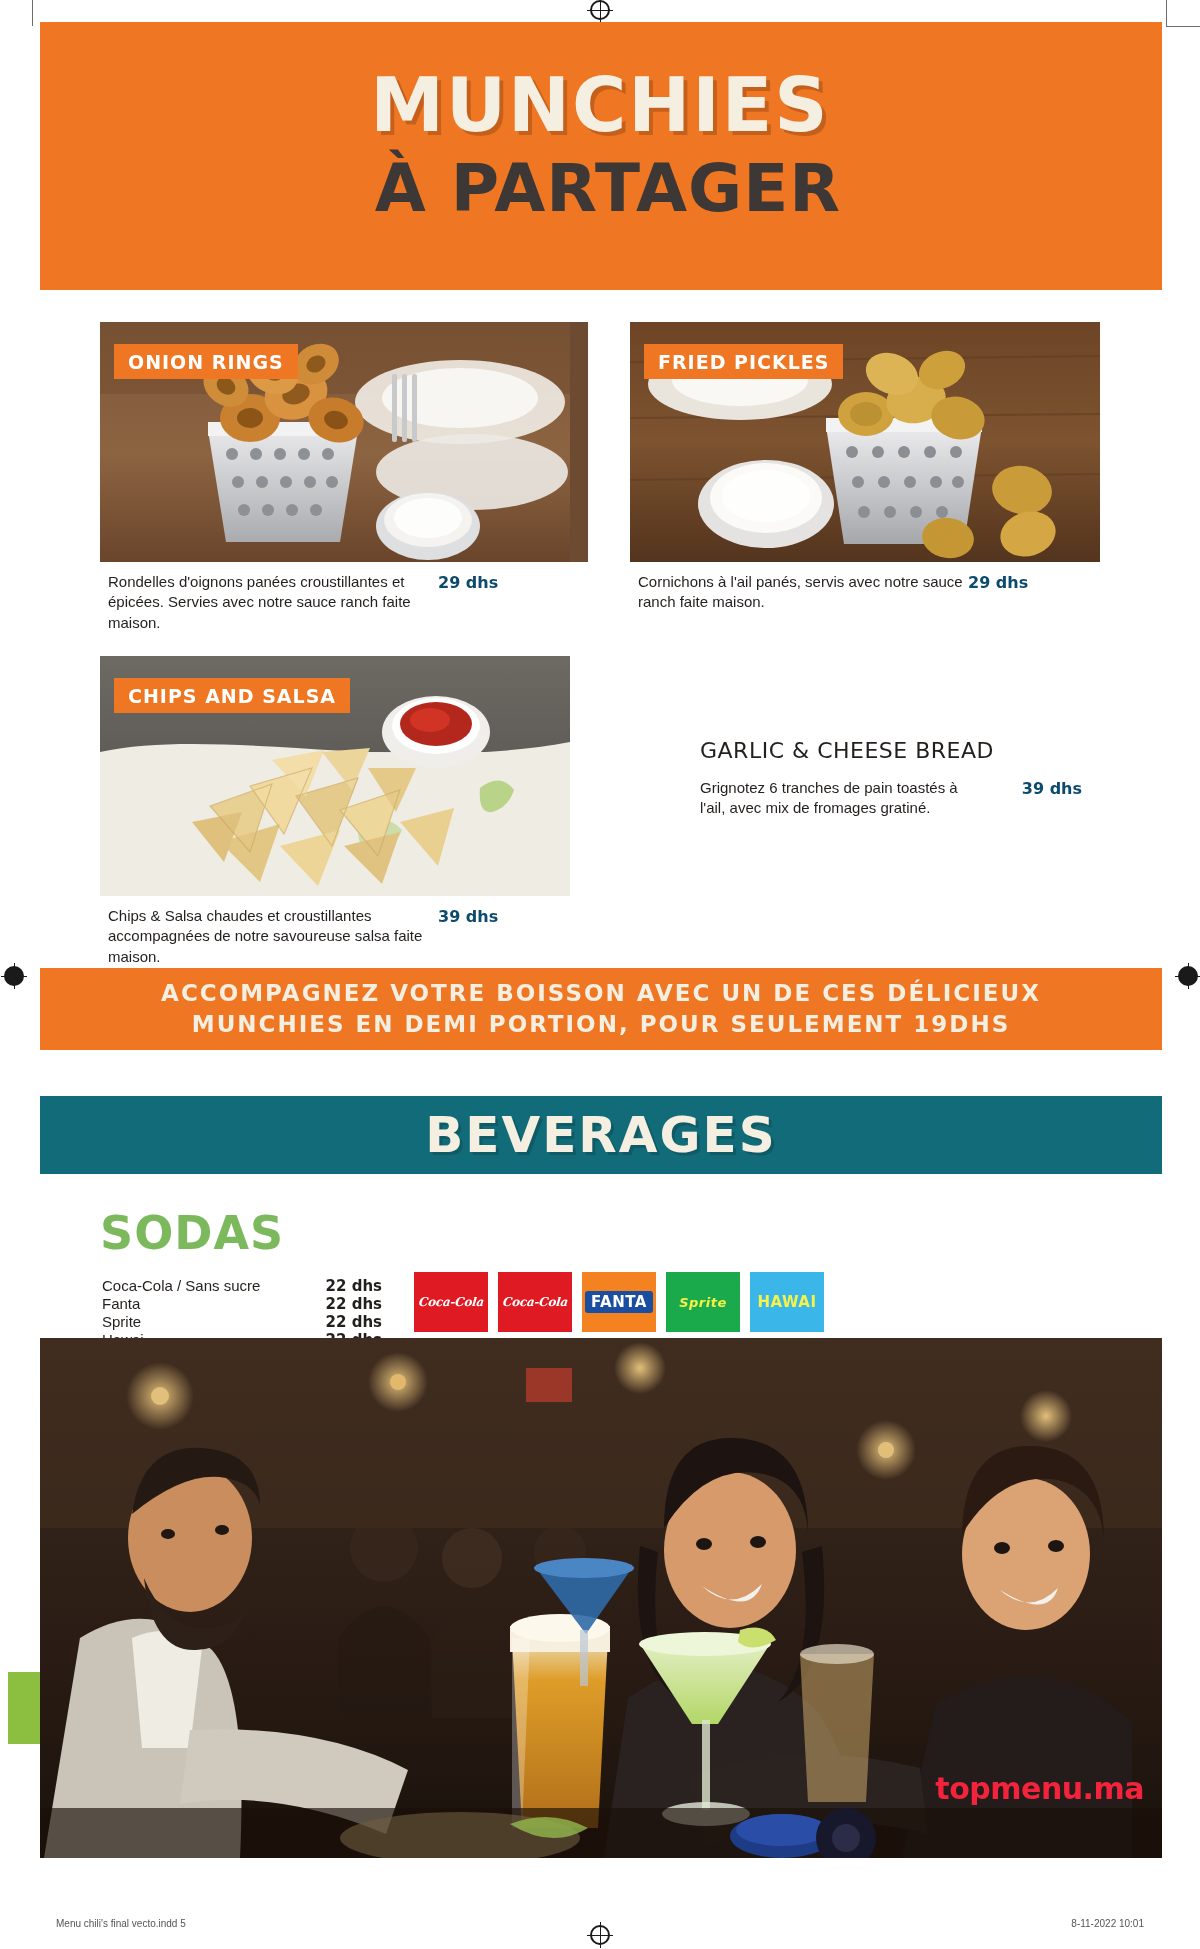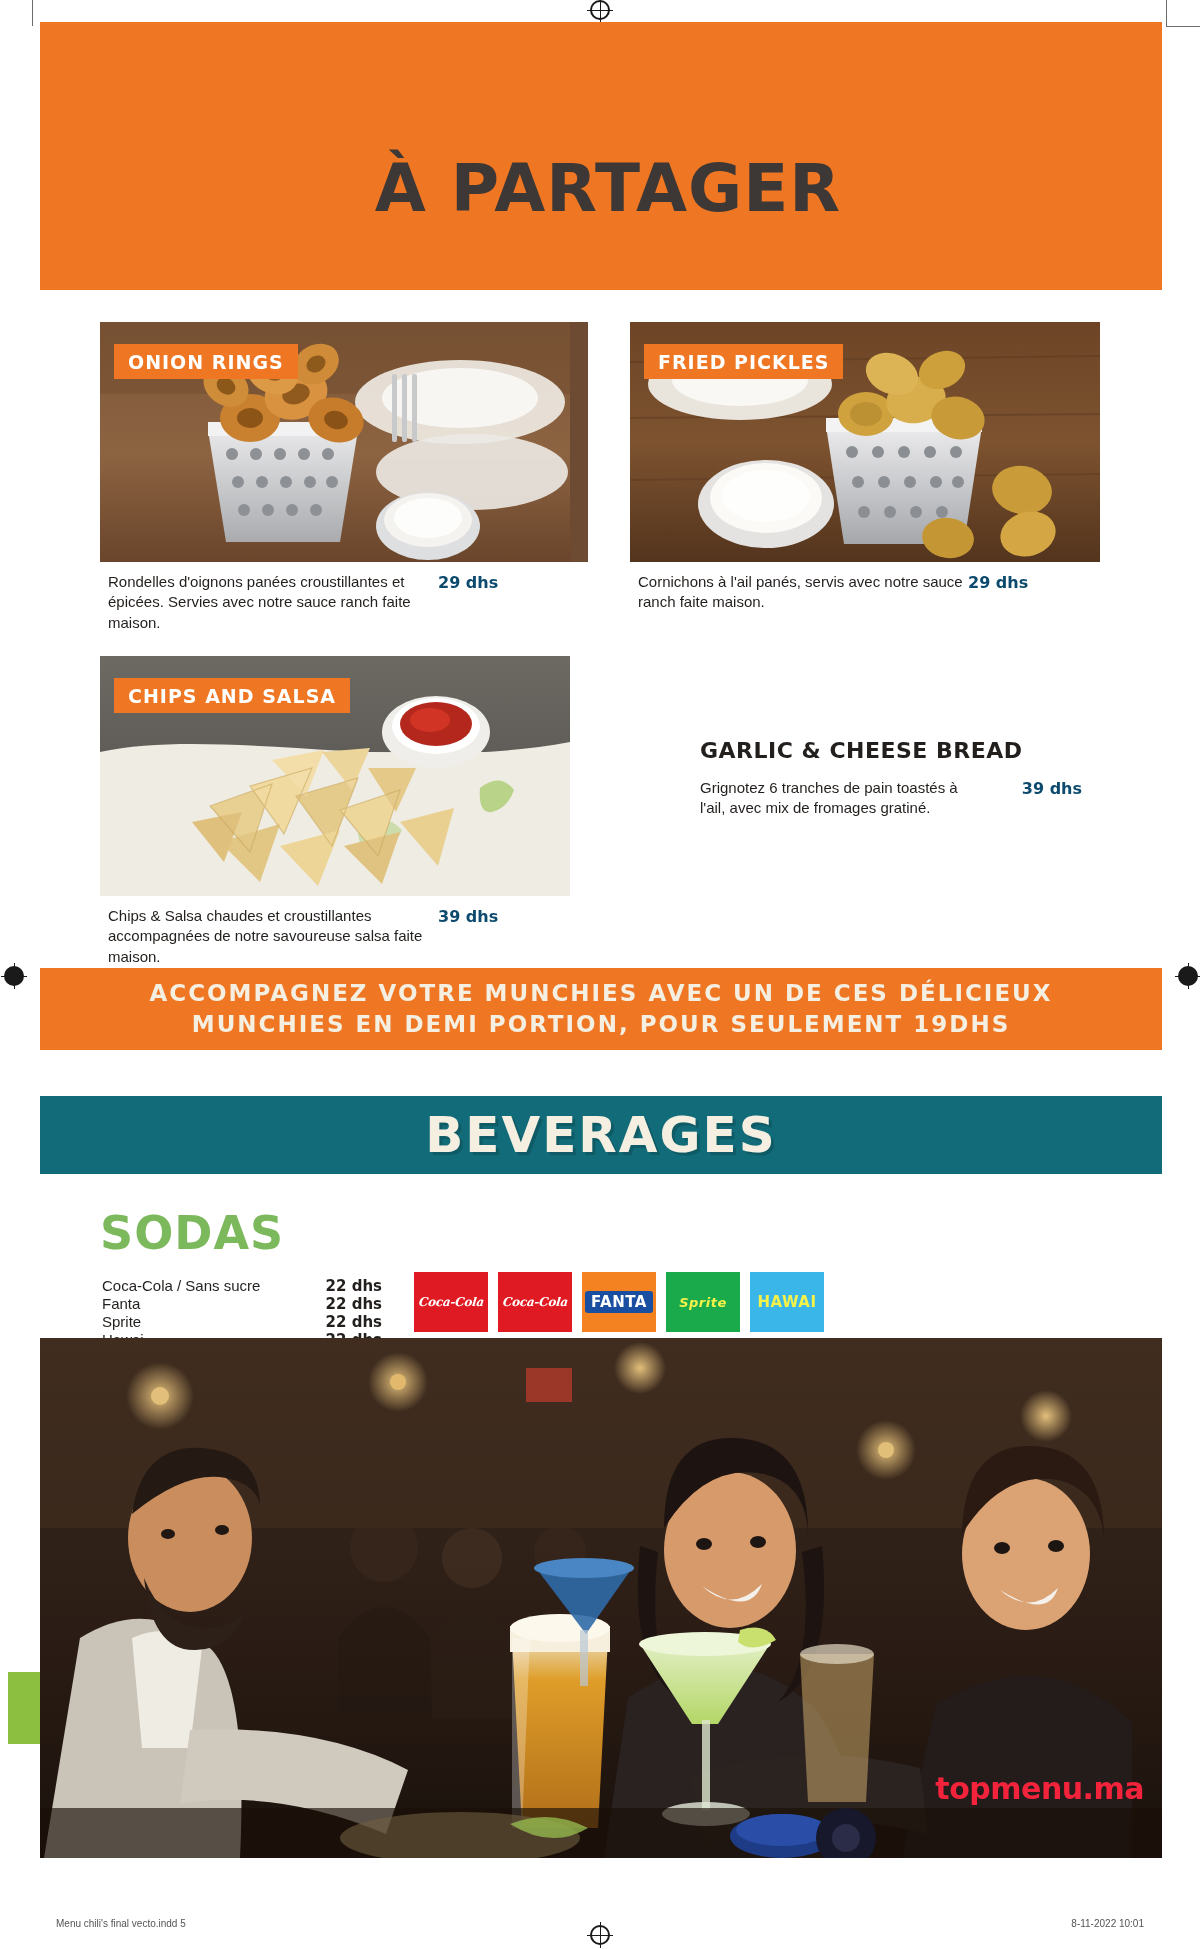--- a/index.html
+++ b/index.html
@@ -123,21 +123,21 @@
     white-space: nowrap;
     padding-top: 1px;
   }
 
   
   .gcb-title {
     position: absolute;
     left: 700px;
     top: 738px;
     font-family: "DejaVu Sans", sans-serif;
-    font-weight: 700;
+    font-weight: 400;
     font-size: 22px;
     letter-spacing: 0.5px;
     color: #231f1d;
     text-align: center;
   }
   .gcb-body {
     position: absolute;
     left: 700px;
     top: 778px;
     width: 440px;
@@ -331,20 +331,21 @@
   <div class="reg filled" style="left:4px; top:966px;"></div>
   <div class="reg filled" style="left:1178px; top:966px;"></div>
   <div class="reg" style="left:590px; top:1925px;"></div>
 
   <div class="munchies-band"></div>
   <div class="munchies-wave">
     <svg width="1122" height="34" viewBox="0 0 1122 34" preserveAspectRatio="none">
       <path d="M0,0 L1122,0 L1122,10 C1060,34 1000,2 940,14 C880,26 820,4 760,16 C700,28 640,4 580,16 C520,28 460,2 400,14 C340,26 280,4 220,16 C160,28 100,6 40,18 C26,21 12,18 0,12 Z" fill="#ef7622"></path>
     </svg>
   </div>
+  <div class="munchies-title-1">MUNCHIES</div>
   <div class="munchies-title-2">À PARTAGER</div>
 
   <div class="food-card" style="left:100px; top:322px; width:488px; height:240px;">
     <div class="food-photo">
       <svg width="470" height="240" viewBox="0 0 470 240">
         <defs>
           <linearGradient id="woodA" x1="0" y1="0" x2="0" y2="1">
             <stop offset="0%" stop-color="#7d5738"></stop>
               <stop offset="55%" stop-color="#8d6442"></stop>
               <stop offset="100%" stop-color="#6a452b"></stop>
@@ -526,21 +527,21 @@
     <div class="price">39 dhs</div>
   </div>
 
   <div class="gcb-title">GARLIC &amp; CHEESE BREAD</div>
   <div class="gcb-body">
     <div class="desc-text" style="max-width:280px;">Grignotez 6 tranches de pain toastés à l'ail, avec mix de fromages gratiné.</div>
     <div class="price" style="margin-right:58px;">39 dhs</div>
   </div>
 
   <div class="promo-band">
-    <div class="promo-line">ACCOMPAGNEZ VOTRE MUNCHIES AVEC UN DE CES DÉLICIEUX</div>
+    <div class="promo-line">ACCOMPAGNEZ VOTRE BOISSON AVEC UN DE CES DÉLICIEUX</div>
     <div class="promo-line">MUNCHIES EN DEMI PORTION, POUR SEULEMENT 19DHS</div>
   </div>
 
   <div class="bev-band">
     <div class="bev-title">BEVERAGES</div>
   </div>
 
   <div class="sodas-title">SODAS</div>
   <div class="soda-list">
     <div class="soda-row">

